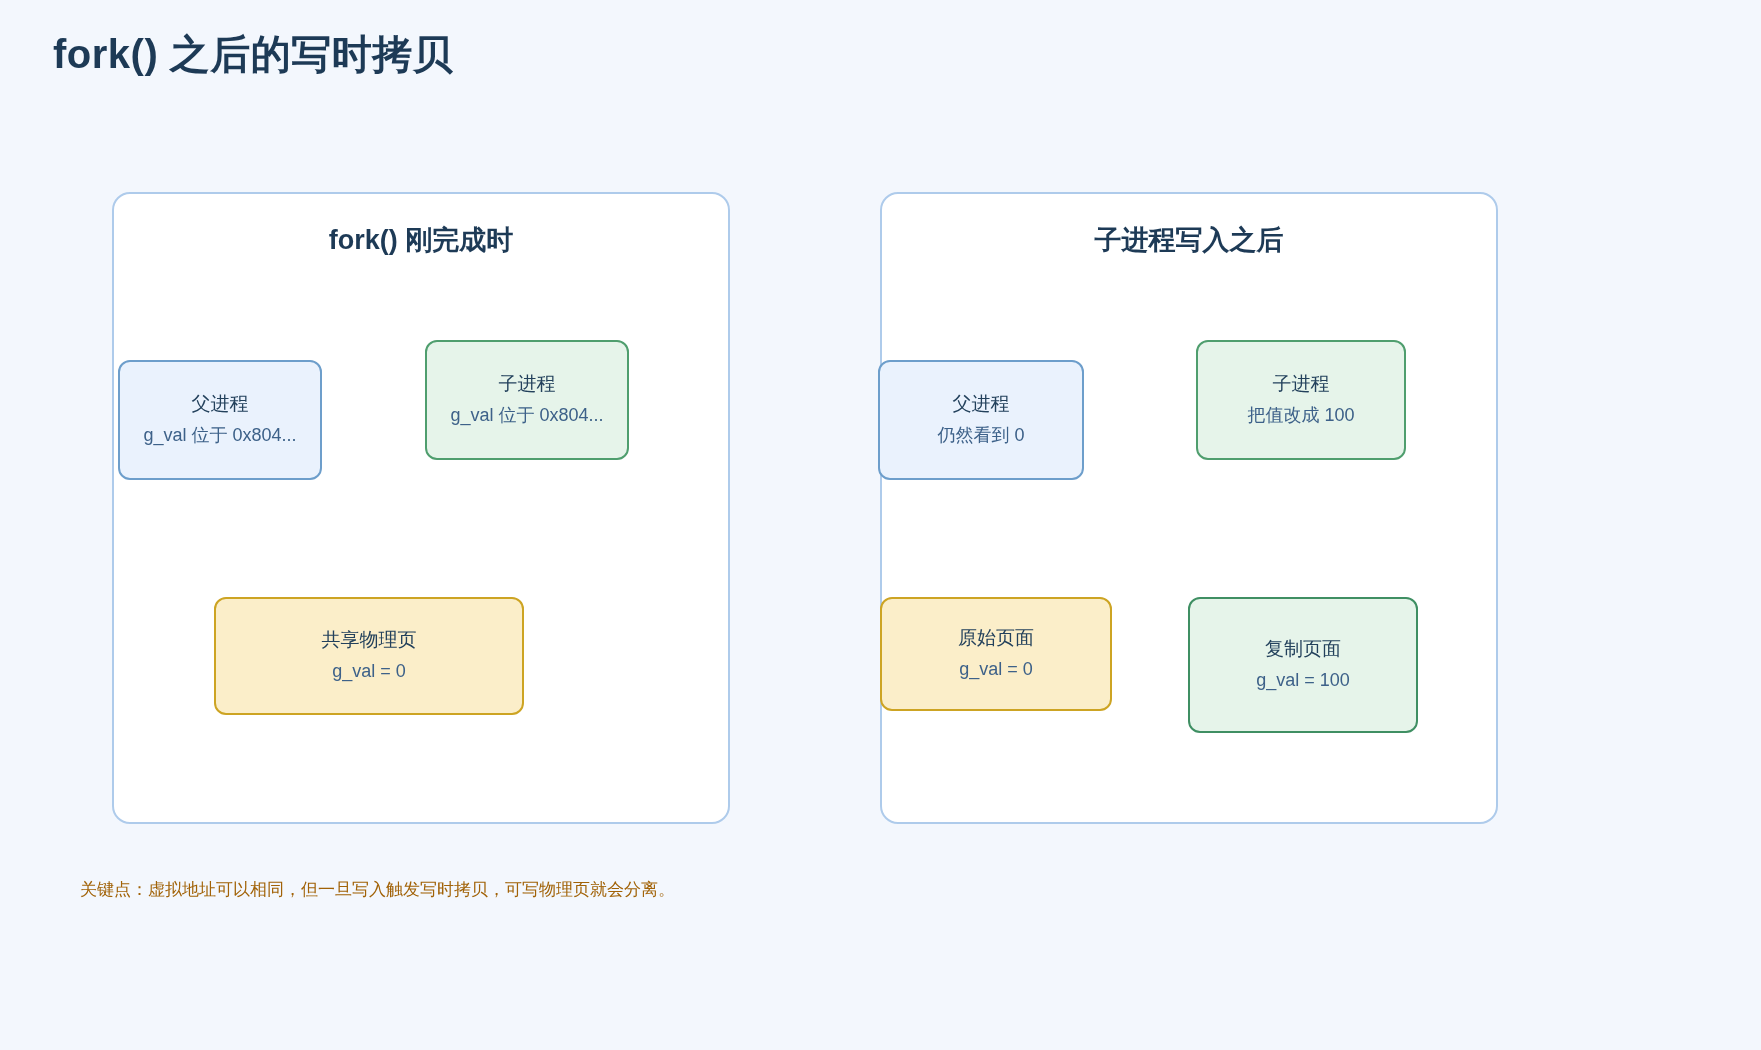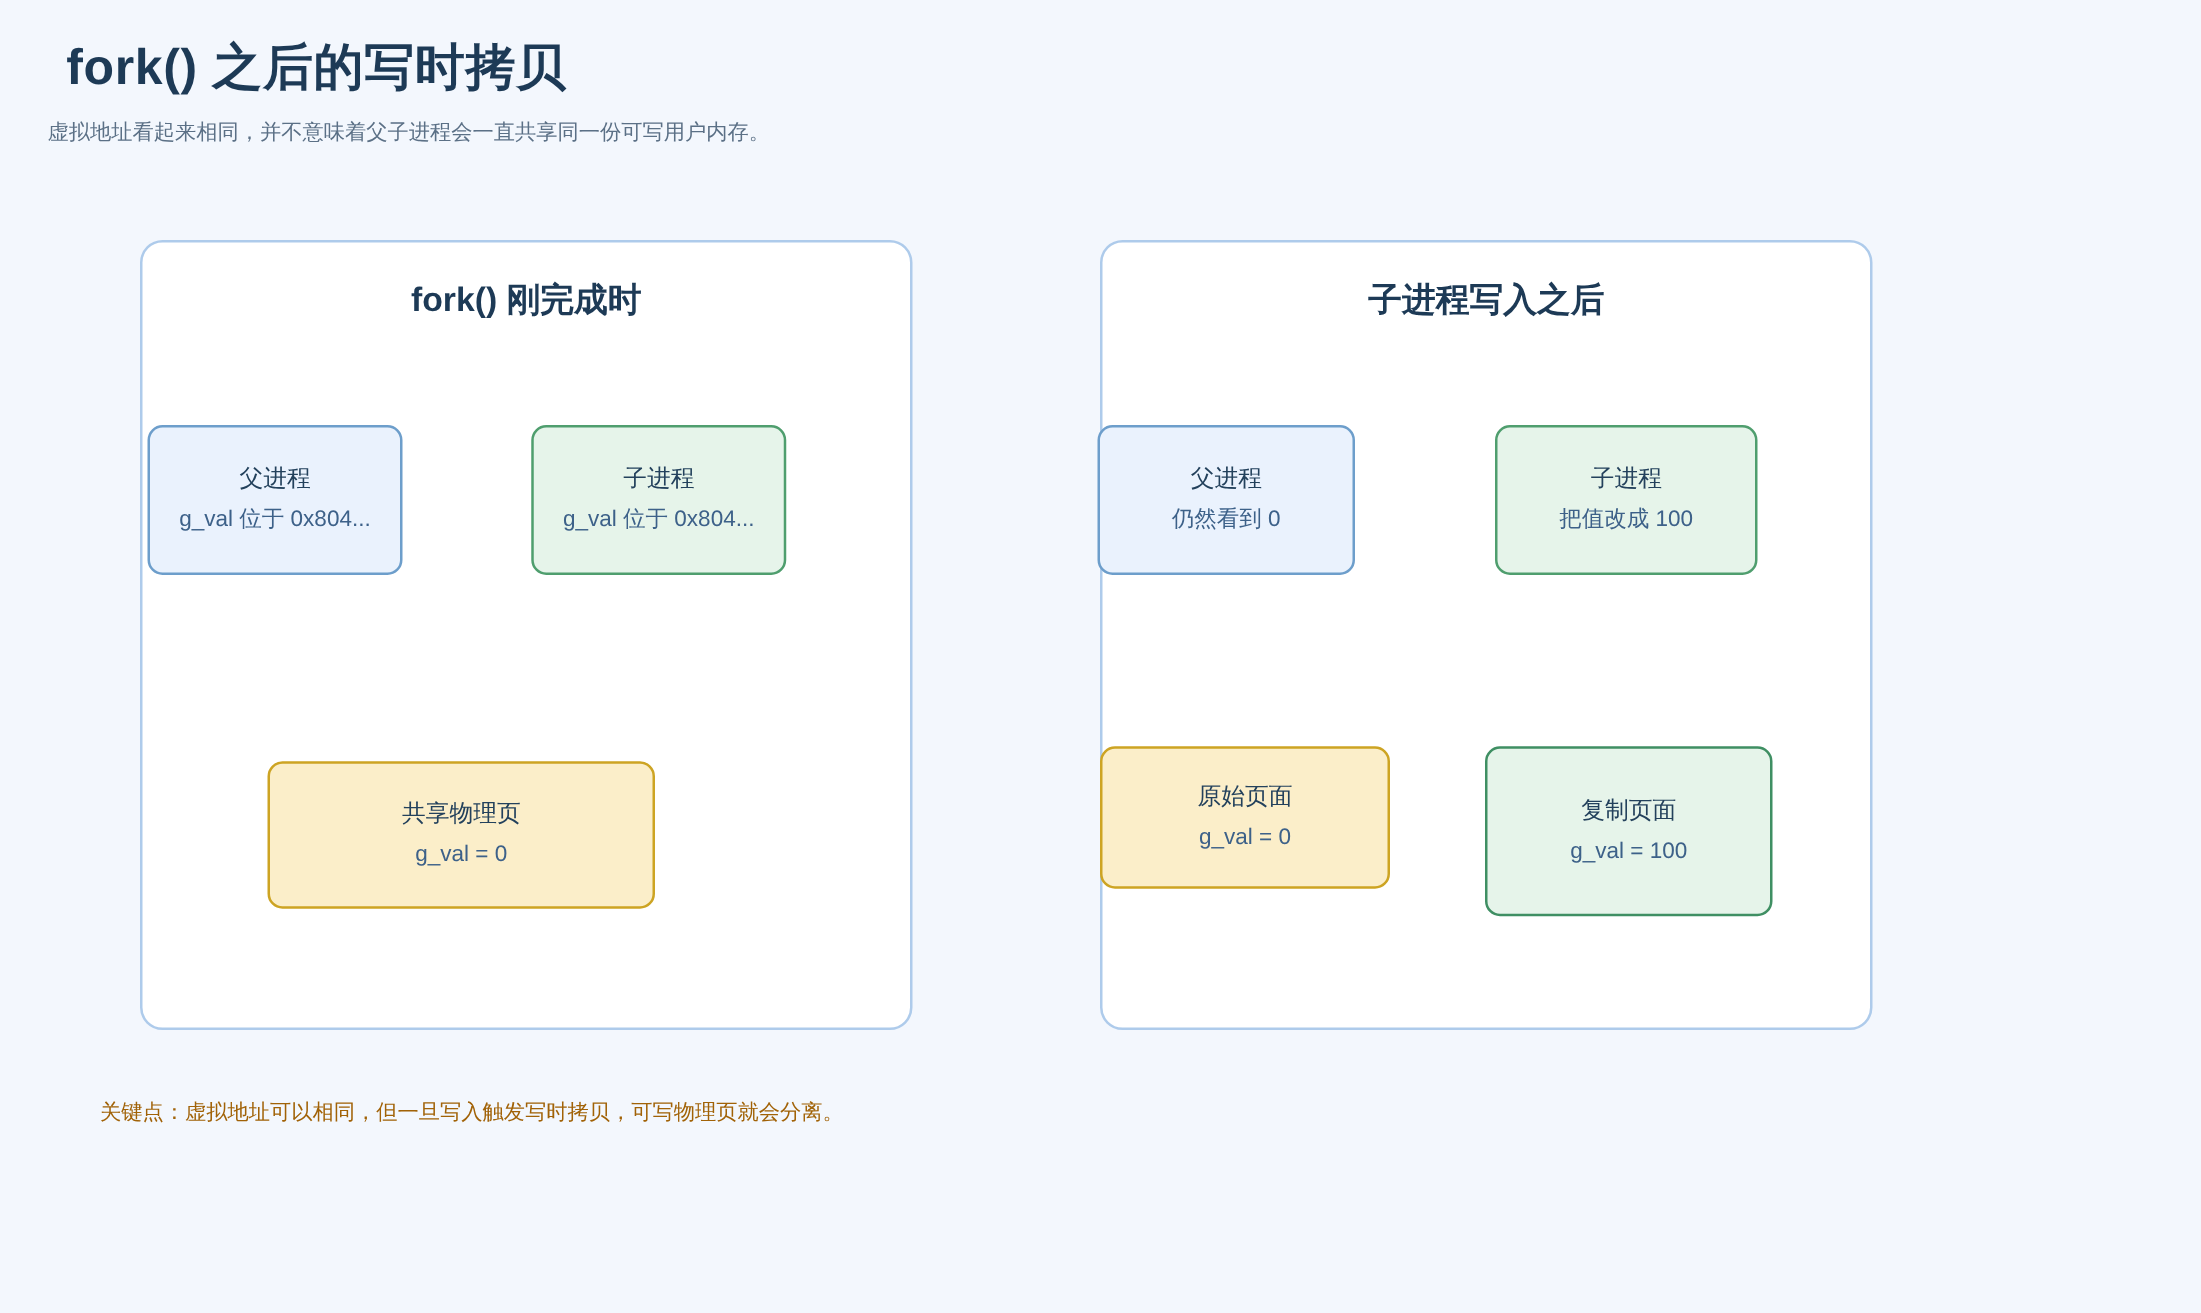--- a/index.html
+++ b/index.html
@@ -76,21 +76,21 @@
     line-height: 1.5;
     white-space: nowrap;
   }
   .node .n-sub {
     font-size: 18px;
     color: #3d6189;
     line-height: 1.6;
     white-space: nowrap;
     margin-top: 2px;
   }
-  .node-blue   { background: #eaf2fd; border-color: #6d9ecb; }
+  .node-blue   { background: #eaf2fd; border-color: #6d9ecb; margin-top: 20px; }
   .node-green  { background: #e6f4ea; border-color: #4f9e6e; }
   .node-yellow { background: #fbeec9; border-color: #cda423; }
   .node-green-solid { background: #e6f4ea; border-color: #3f8f63; }
 
   svg.arrows {
     position: absolute;
     left: 0; top: 0;
     width: 1761px; height: 632px;
     overflow: visible;
     pointer-events: none;
@@ -104,21 +104,20 @@
     color: #a16207;
   }
 </style>
 </head>
 <body>
 
 <div class="page">
 
   <div class="header">
     <h1 class="title">fork() 之后的写时拷贝</h1>
-    <p class="subtitle">虚拟地址看起来相同，并不意味着父子进程会一直共享同一份可写用户内存。</p>
   </div>
 
   <div class="panels">
 
     <svg class="arrows">
       <defs>
         <marker id="ah" markerWidth="11" markerHeight="9" refX="2" refY="4.5" orient="auto" markerUnits="strokeWidth">
           <path d="M0,0 L11,4.5 L0,9 z" fill="#4a86b8"></path>
         </marker>
       </defs>
@@ -139,21 +138,21 @@
     <div class="node node-blue" style="left:118px; top:148px; width:204px; height:120px;">
       <div class="n-title">父进程</div>
       <div class="n-sub">g_val 位于 0x804...</div>
     </div>
 
     <div class="node node-green" style="left:425px; top:148px; width:204px; height:120px;">
       <div class="n-title">子进程</div>
       <div class="n-sub">g_val 位于 0x804...</div>
     </div>
 
-    <div class="node node-yellow" style="left:214px; top:405px; width:310px; height:118px;margin-top:12px;">
+    <div class="node node-yellow" style="left:214px; top:405px; width:310px; height:118px;">
       <div class="n-title">共享物理页</div>
       <div class="n-sub">g_val = 0</div>
     </div>
 
     <div class="panel panel-right">
       <div class="panel-title">子进程写入之后</div>
     </div>
 
     <div class="node node-blue" style="left:878px; top:148px; width:206px; height:120px;">
       <div class="n-title">父进程</div>

